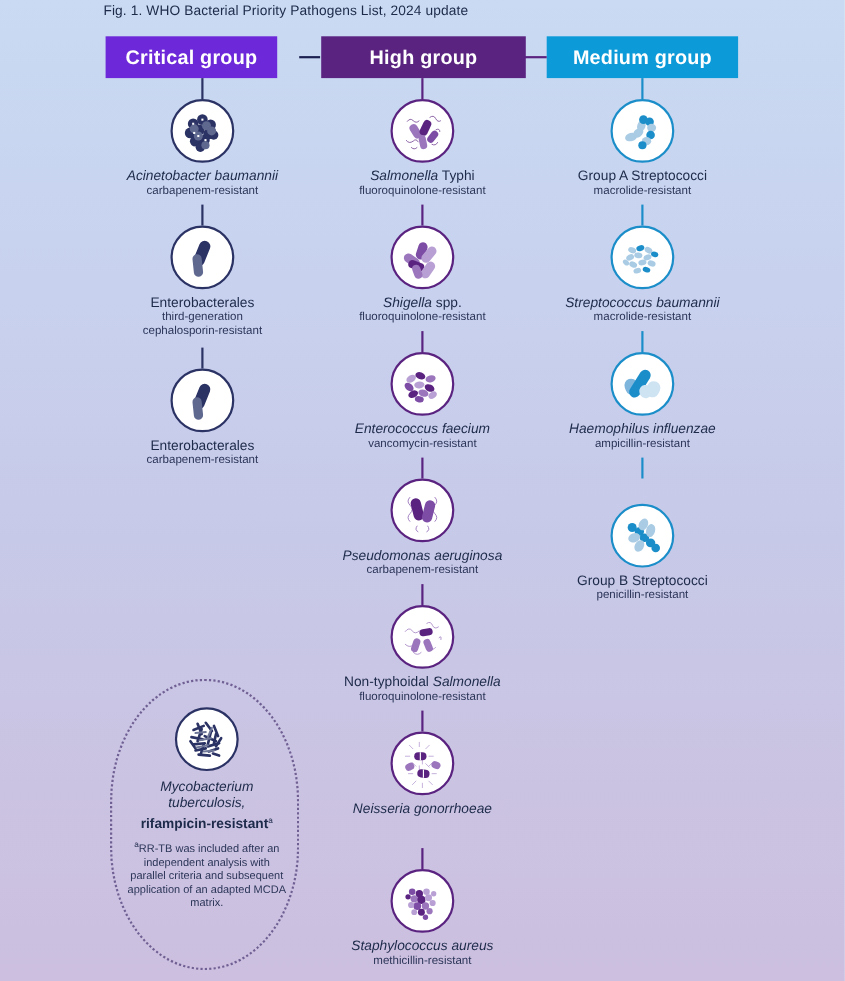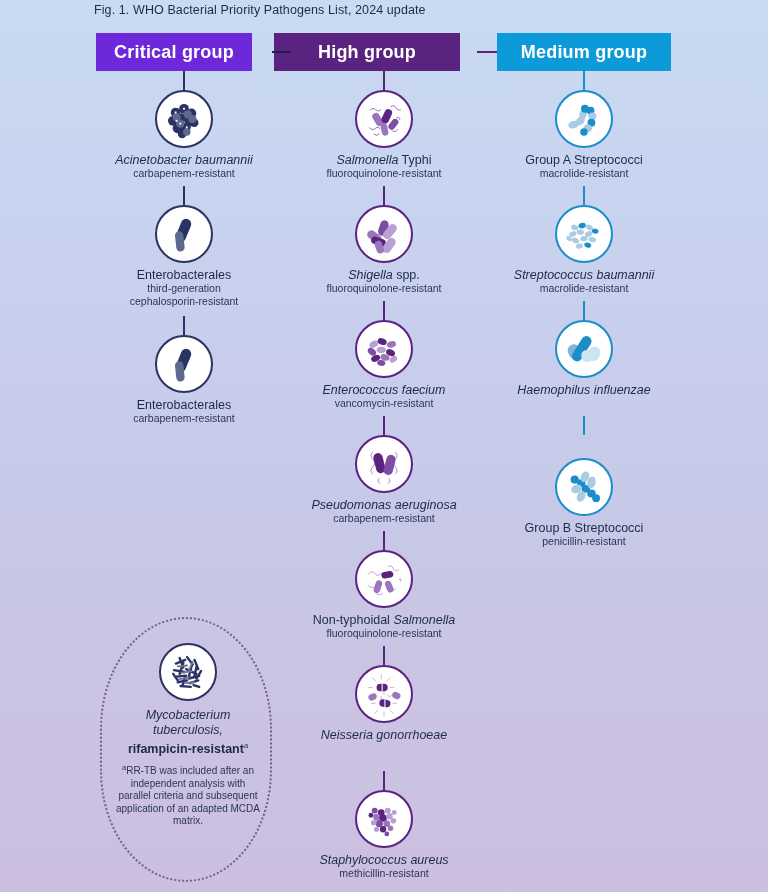--- a/index.html
+++ b/index.html
@@ -31,21 +31,21 @@
     top: 33px;
     display: flex;
     align-items: center;
     justify-content: center;
     color: #ffffff;
     font-weight: bold;
     font-size: 18px;
     letter-spacing: 0.2px;
   }
   #header-critical { left: 96px;  width: 156px; background: #6d28d9; }
-  #header-high     { left: 274px; width: 186px; background: #5b2380; }
+  #header-high     { left: 292px; width: 186px; background: #5b2380; }
   #header-medium   { left: 497px; width: 174px; background: #0d9ad8; }
 
   .header-connector {
     position: absolute;
     top: 51px;
     height: 2px;
   }
   #connector-critical-high { left: 272px; width: 19px; background: #1b2050; }
   #connector-high-medium   { left: 477px; width: 20px; background: #5b2380; }
 
@@ -450,20 +450,21 @@
       <svg viewBox="0 0 58 58">
           <g>
         <rect x="12" y="24" width="13" height="16" rx="6.5" fill="#7eb5dd" transform="rotate(-20 18 32)"></rect>
         <rect x="33" y="26" width="13" height="16" rx="6.5" fill="#cfe4f3" transform="rotate(25 39 34)"></rect>
         <rect x="21" y="14" width="11" height="30" rx="5.5" fill="#1b8ec9" transform="rotate(32 27 29)"></rect>
         <rect x="26" y="30" width="12" height="13" rx="6" fill="#cfe4f3" transform="rotate(-10 32 36)"></rect>
       </g>
         </svg>
     </div>
     <div class="node-label"><span class="sci">Haemophilus influenzae</span></div>
+    <div class="node-sub">ampicillin-resistant</div>
   </div>
 
   <div class="stem" style="left:114px; top:416px; height:19px;"></div>
 
   <div class="node" style="top:458px;">
     <div class="node-circle">
       <svg viewBox="0 0 58 58">
           <g>
         <circle cx="19" cy="21" r="4.4" fill="#1b8ec9"></circle>
         <ellipse cx="26" cy="25" rx="4.6" ry="4.2" fill="#1b8ec9"></ellipse>

